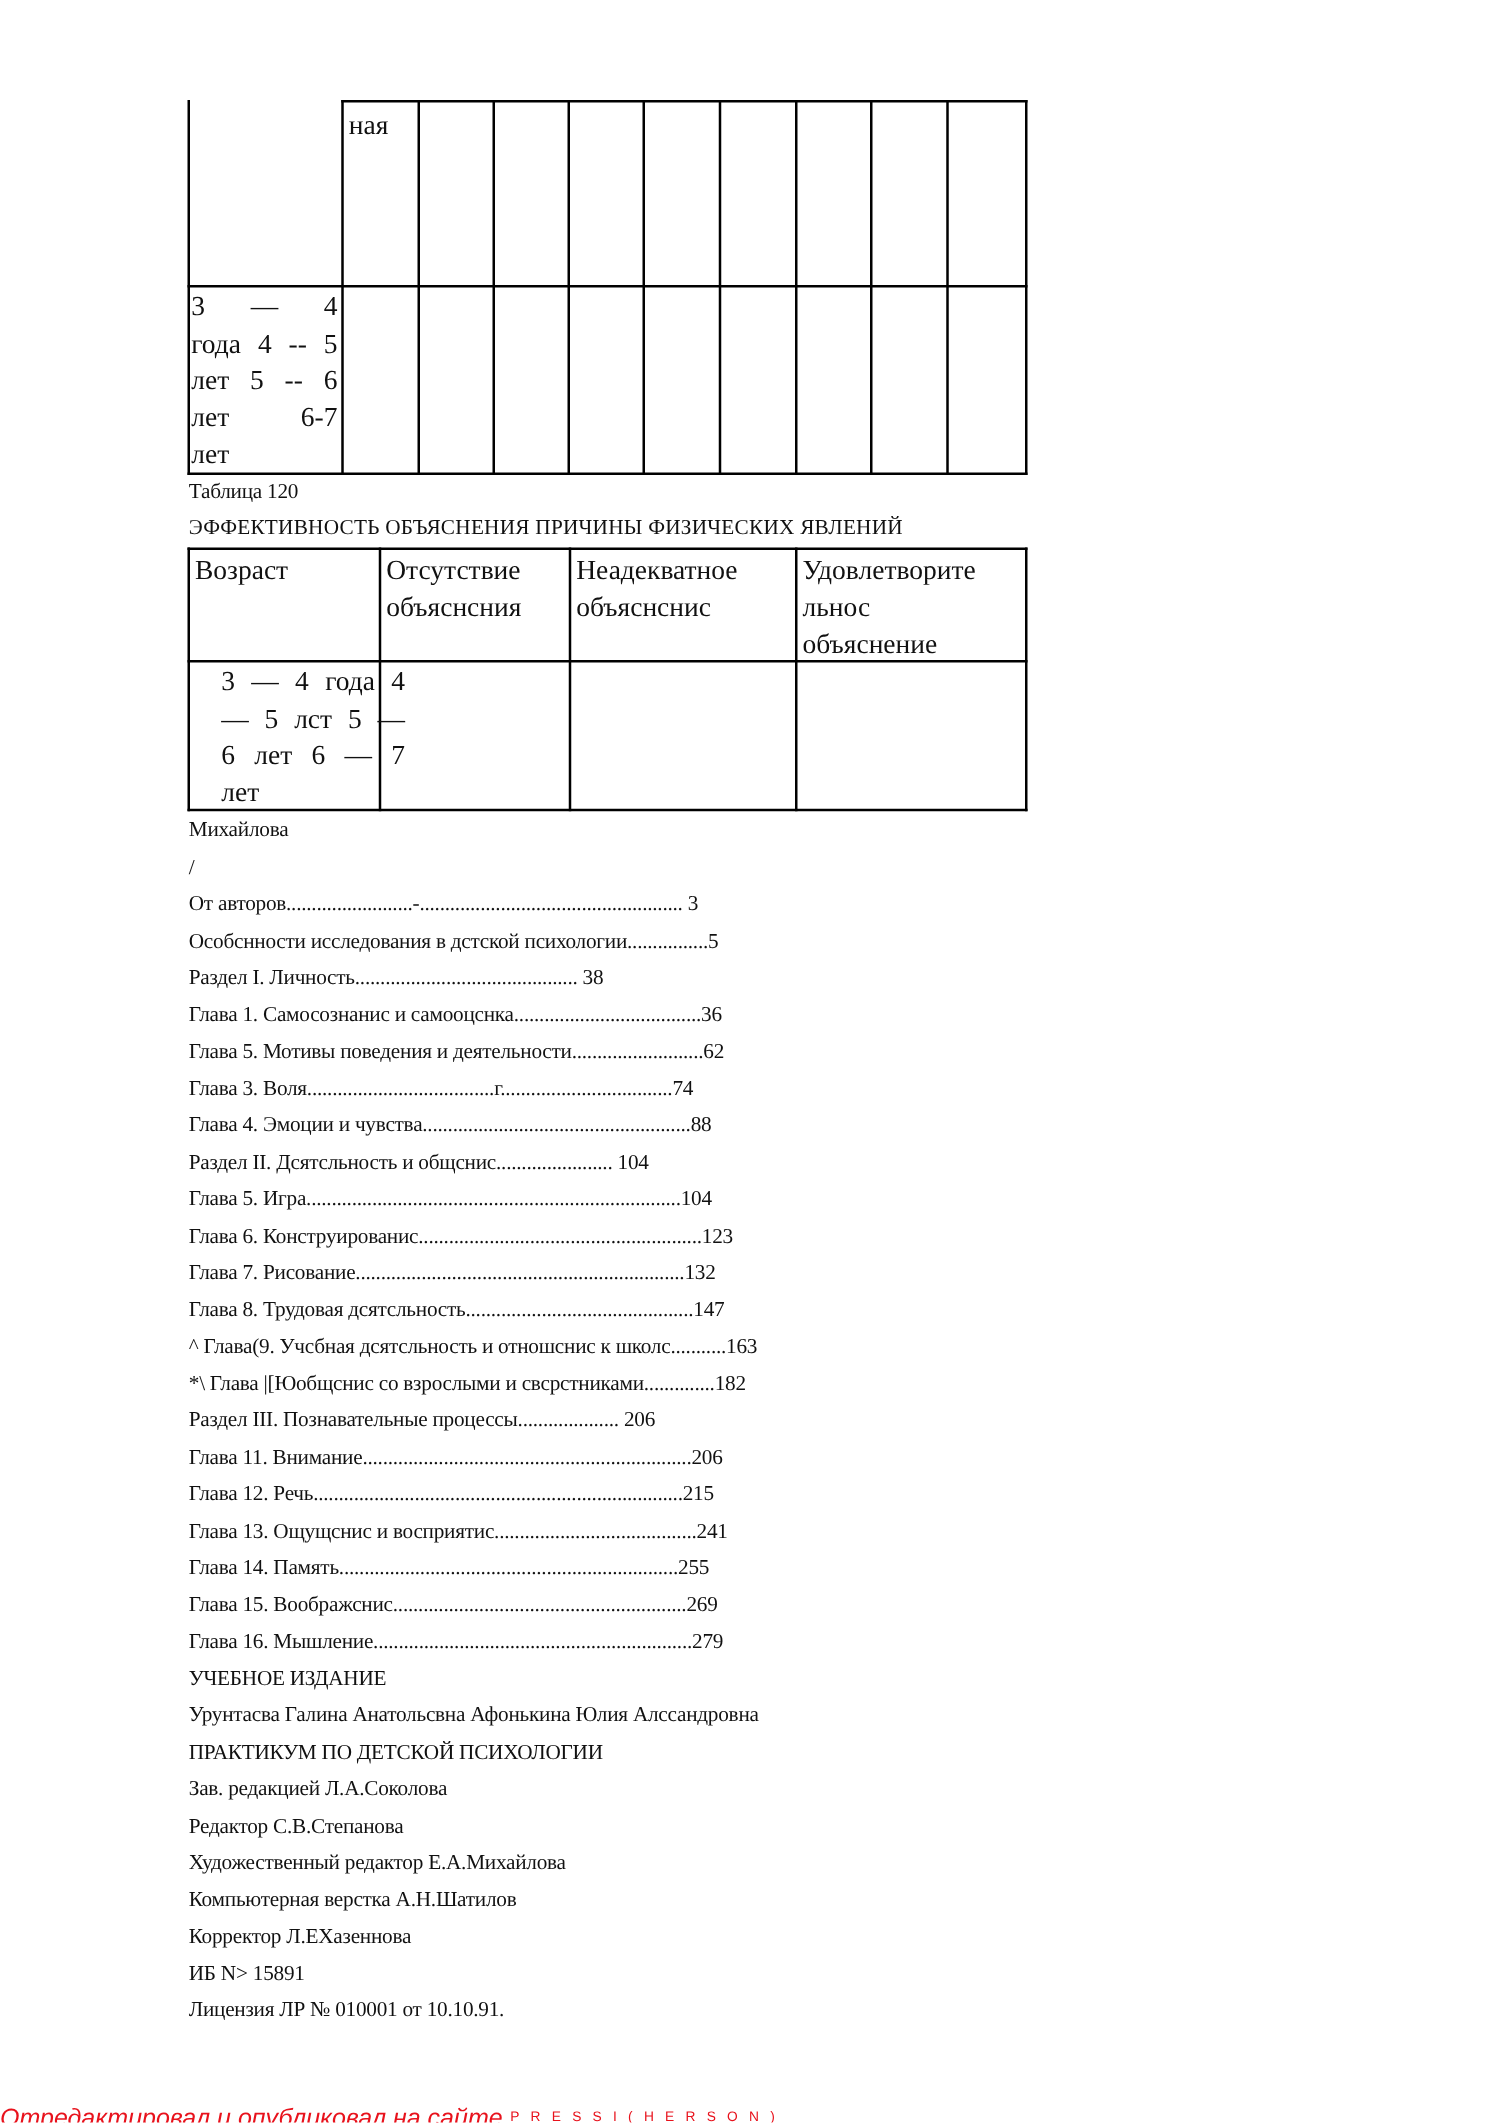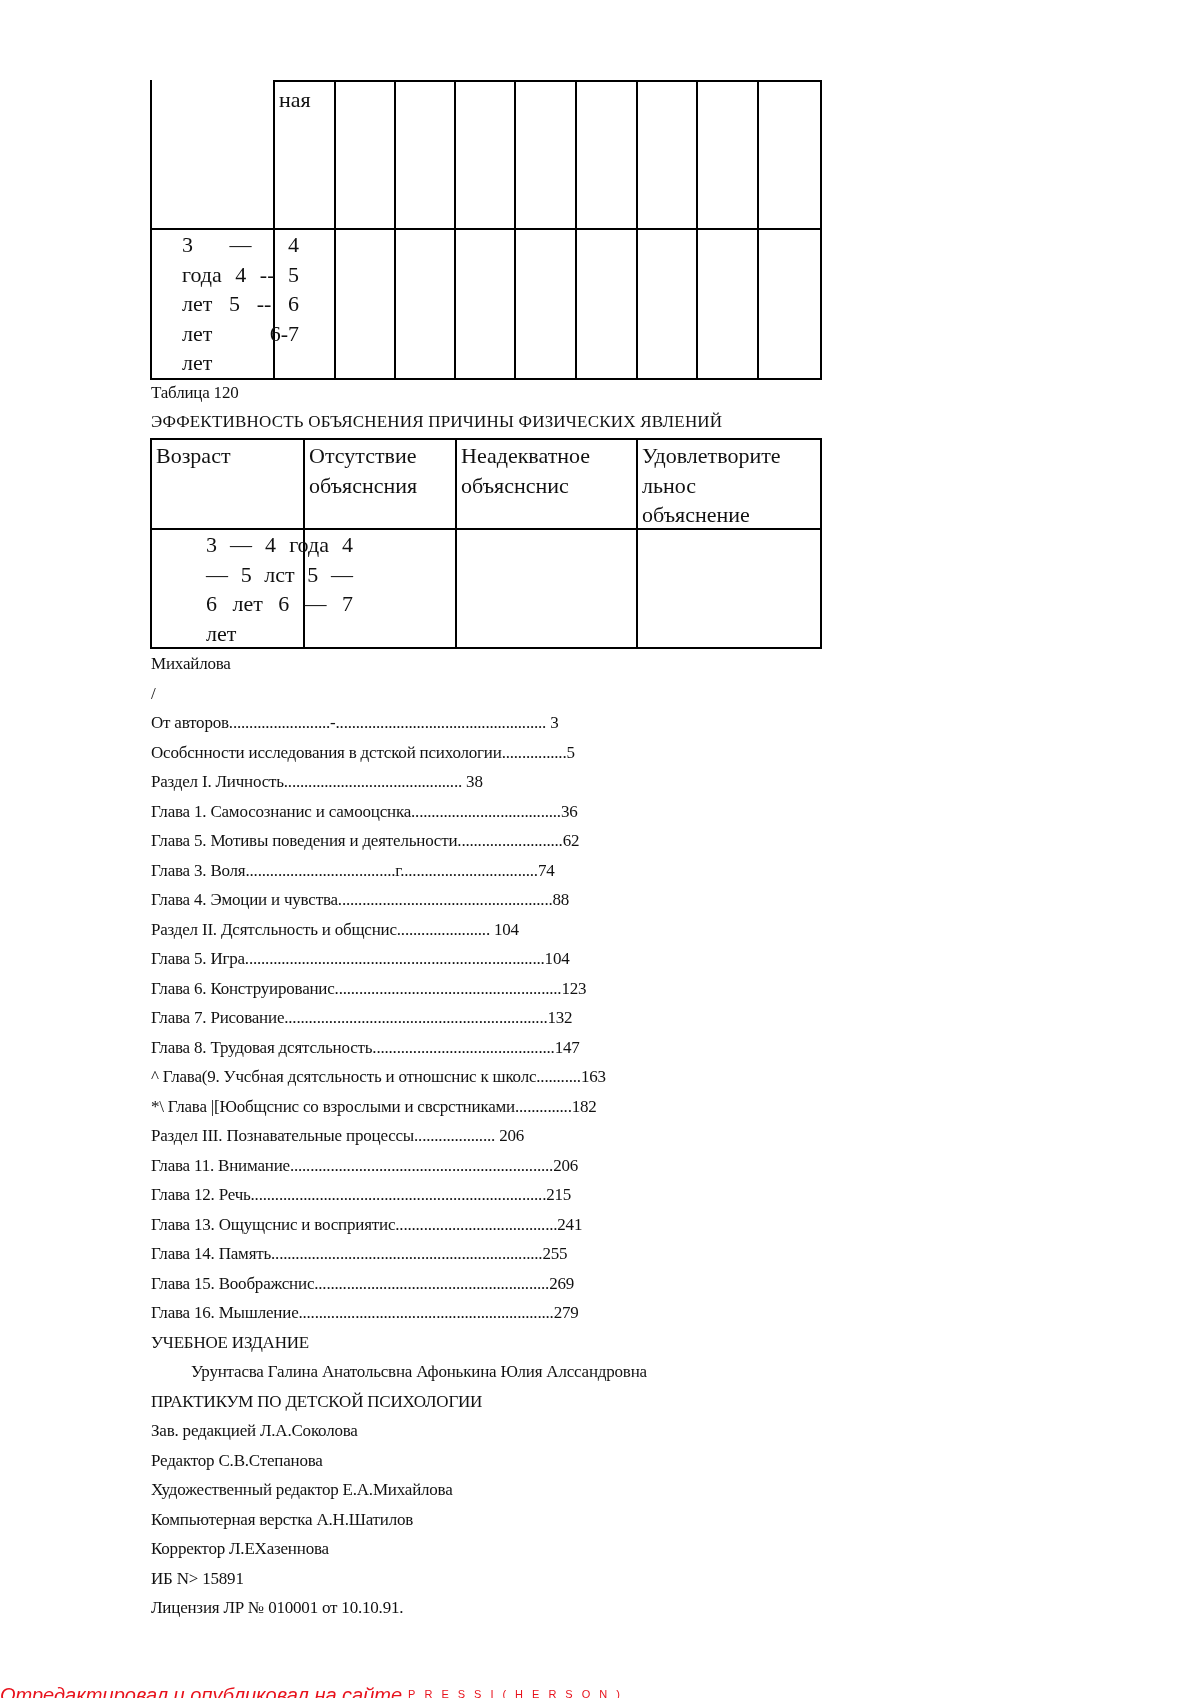--- a/index.html
+++ b/index.html
@@ -5,21 +5,21 @@
   html, body { margin: 0; padding: 0; background: #ffffff; }
   body { width: 1200px; height: 1698px; position: relative; overflow: hidden;
          font-family: "Liberation Serif", "DejaVu Serif", serif; color: #111; }
   .line { position: absolute; left: 151px; font-size: 17px; line-height: 27px; white-space: nowrap; letter-spacing: -0.2px; }
   .vl { position: absolute; background: #000; width: 2px; }
   .hl { position: absolute; background: #000; height: 2px; }
   .cell-text { position: absolute; font-size: 22px; line-height: 27px; white-space: nowrap; }
   .footer { position: absolute; left: 0px; top: 1682px; font-family: "Liberation Sans", "DejaVu Sans", sans-serif;
             font-style: italic; font-size: 20px; color: #e8121c; white-space: nowrap; line-height: 24px; }
   .footer .site { font-style: normal; font-size: 11px; letter-spacing: 9px; margin-left: 6px; vertical-align: 4px; }
-  .justify-cell { position: absolute; font-size: 22px; line-height: 29.5px; text-align: justify; text-align-last: justify; margin-left: 29px; }
+  .justify-cell { position: absolute; font-size: 22px; line-height: 29.5px; text-align: justify; text-align-last: justify; }
   .justify-cell span { display: block; text-align: justify; text-align-last: justify; }
 </style>
 </head>
 <body>
 
 <div>
 
   <div class="vl" style="left:150px; top:80px; height:300px;"></div>
   <div class="vl" style="left:273px; top:80px; height:300px;"></div>
   <div class="vl" style="left:334px; top:80px; height:300px;"></div>
@@ -107,21 +107,21 @@
     <div class="line" style="top: 1151.5px;"><span>Глава 11. Внимание.................................................................</span><span>206</span></div>
     <div class="line" style="top: 1181px;"><span>Глава 12. Речь.........................................................................</span><span>215</span></div>
     <div class="line" style="top: 1210.5px; text-align: center;"><span>Глава 13. Ощущснис и восприятис........................................</span><span>241</span></div>
     <div class="line" style="top: 1240px;"><span>Глава 14. Память...................................................................</span><span>255</span></div>
     <div class="line" style="top: 1269.5px;"><span>Глава 15. Воображснис..........................................................</span><span>269</span></div>
     <div class="line" style="top: 1299px;"><span>Глава 16. Мышление...............................................................</span><span>279</span></div>
   </div>
 
 <div id="imprint">
     <div class="line" style="top: 1328.5px;">УЧЕБНОЕ ИЗДАНИЕ</div>
-    <div class="line" style="top: 1358px; margin-left: 40px;">Урунтасва Галина Анатольсвна Афонькина Юлия Алссандровна</div>
+    <div class="line" style="top: 1358px;">Урунтасва Галина Анатольсвна Афонькина Юлия Алссандровна</div>
     <div class="line" style="top: 1387.5px;">ПРАКТИКУМ ПО ДЕТСКОЙ ПСИХОЛОГИИ</div>
     <div class="line" style="top: 1417px;">Зав. редакцией Л.А.Соколова</div>
     <div class="line" style="top: 1446.5px;">Редактор С.В.Степанова</div>
     <div class="line" style="top: 1476px;">Художественный редактор Е.А.Михайлова</div>
     <div class="line" style="top: 1505.5px;">Компьютерная верстка А.Н.Шатилов</div>
     <div class="line" style="top: 1535px;">Корректор Л.ЕХазеннова</div>
     <div class="line" style="top: 1564.5px;">ИБ N&gt; 15891</div>
     <div class="line" style="top: 1594px;">Лицензия ЛР № 010001 от 10.10.91.</div>
   </div>
 

